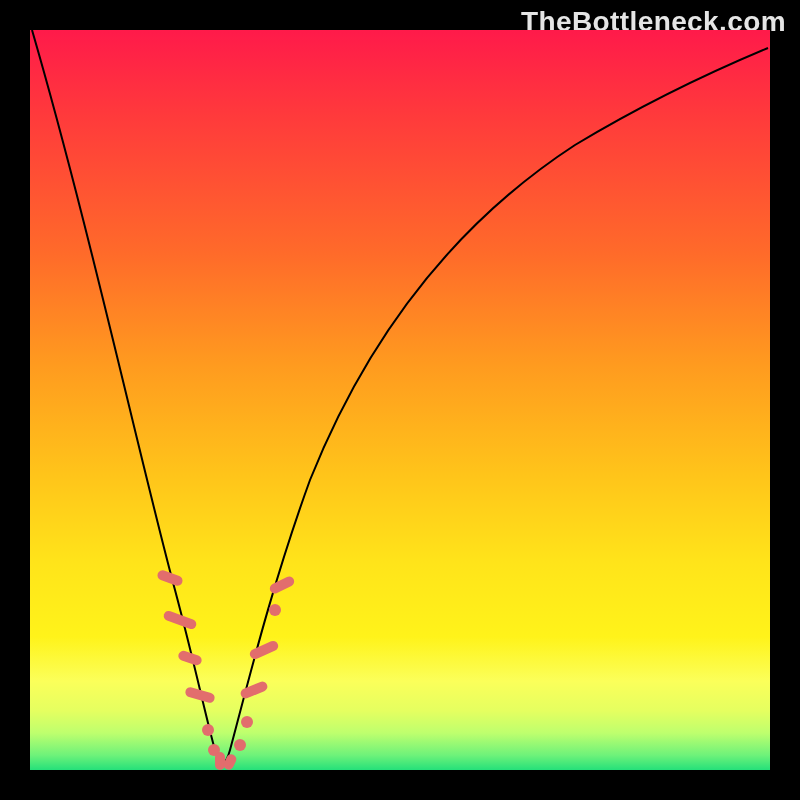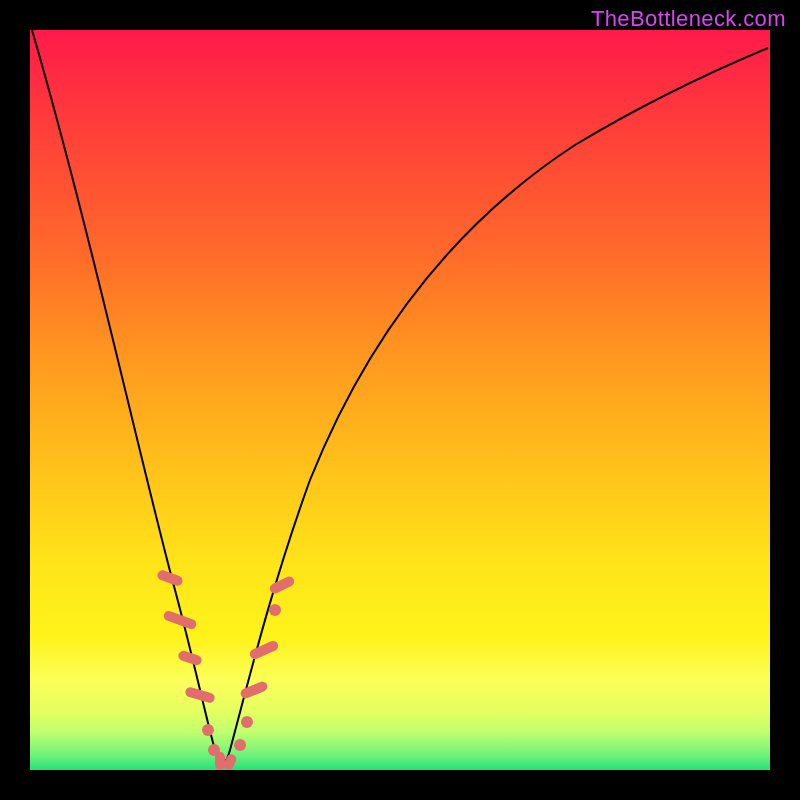--- a/index.html
+++ b/index.html
@@ -38,23 +38,23 @@
       #beff6e 95%,
       #6ef27a 98%,
       #25e07a 100%
     );
     overflow: hidden;
   }
   .watermark {
     position: absolute;
     top: 6px;
     right: 14px;
-    color: #d946ef;
-    font-size: 22px;
-    font-weight: 400;
+    color: #e5e5e5;
+    font-size: 28px;
+    font-weight: 700;
     letter-spacing: 0.4px;
     -webkit-user-select: none;
     user-select: none;
   }
   svg.overlay {
     position: absolute;
     left: 0;
     top: 0;
     width: 740px;
     height: 740px;

